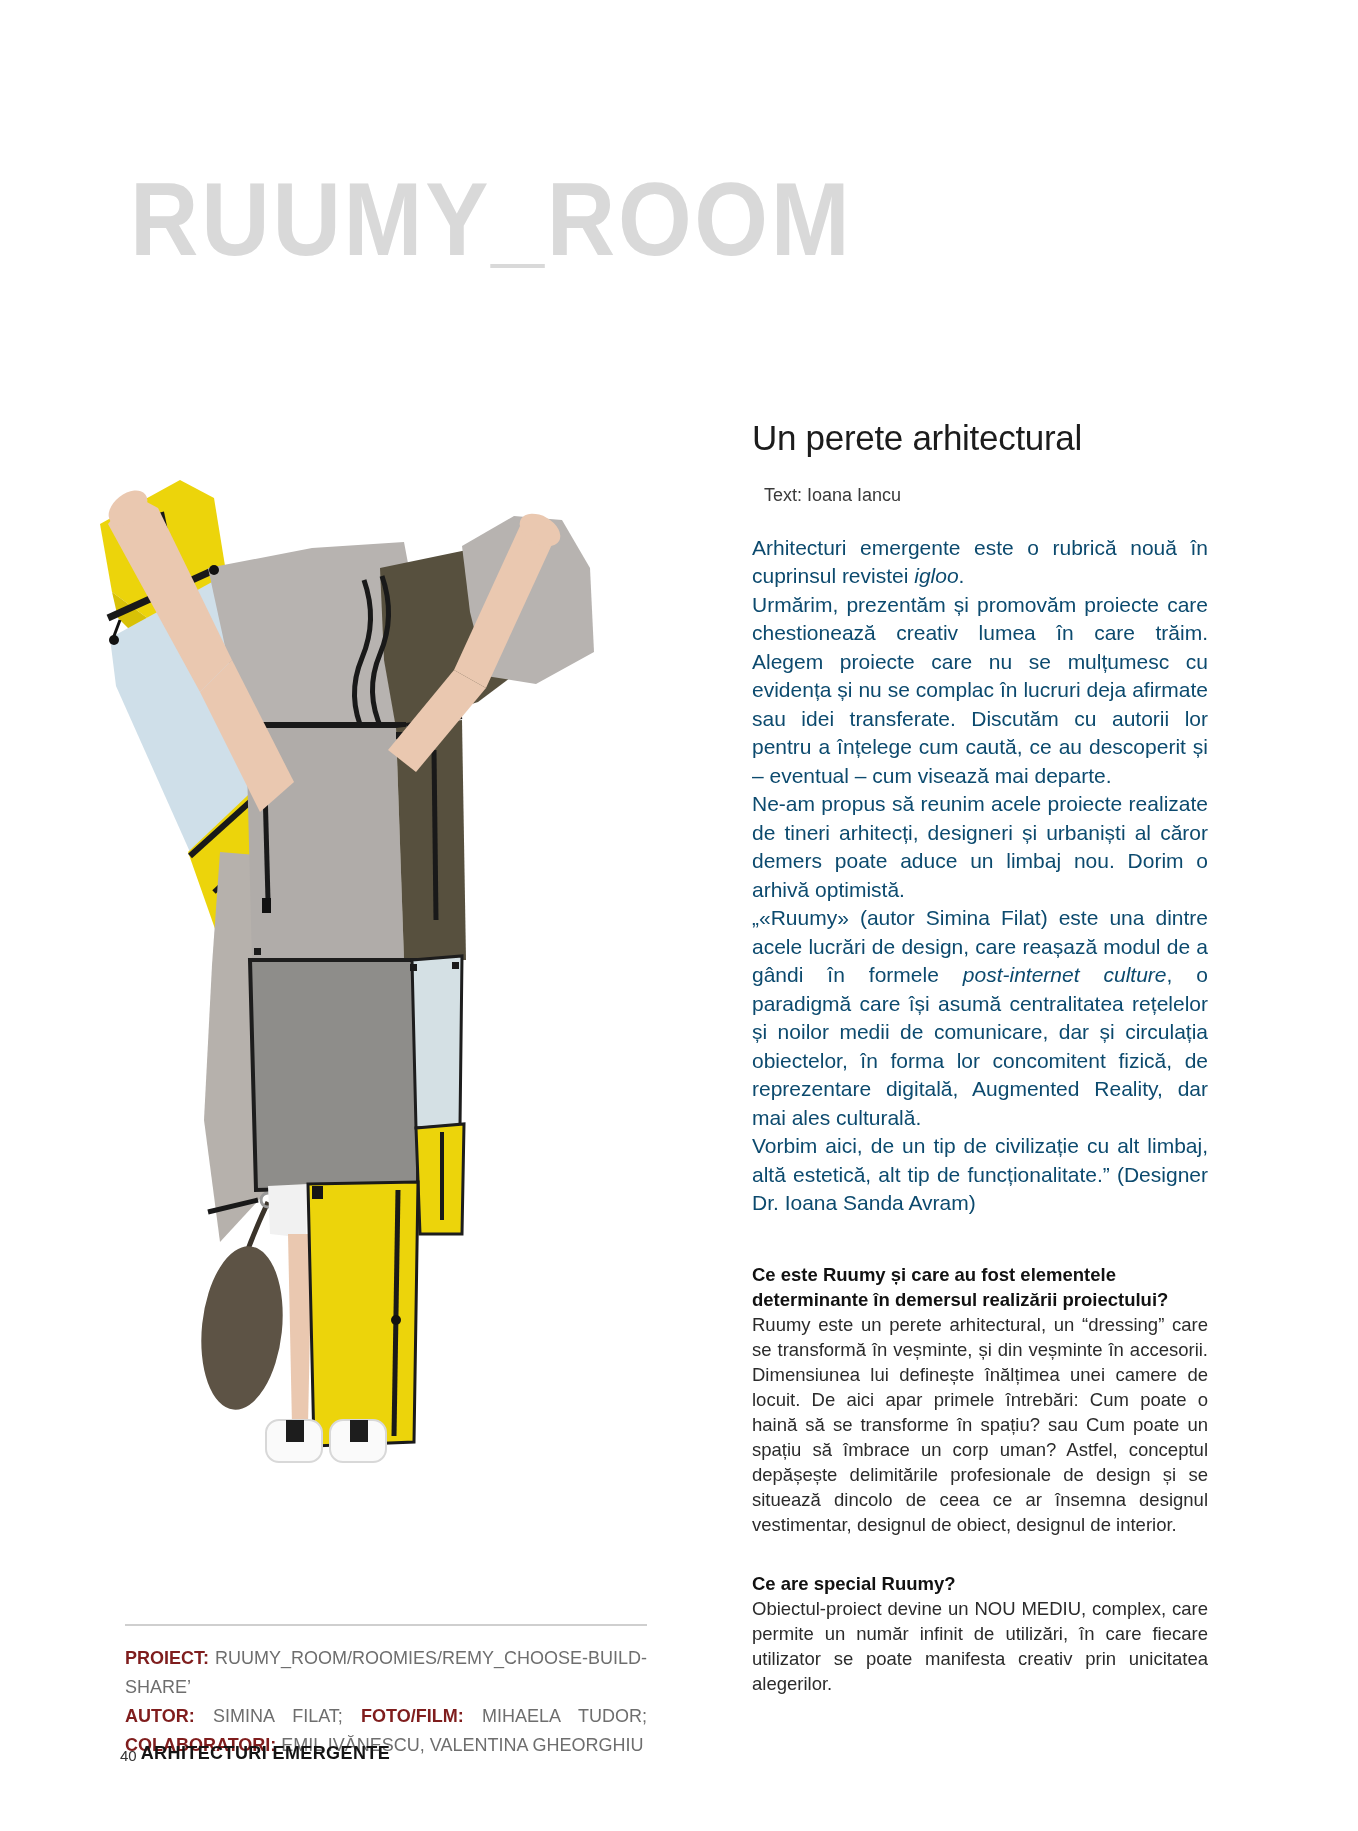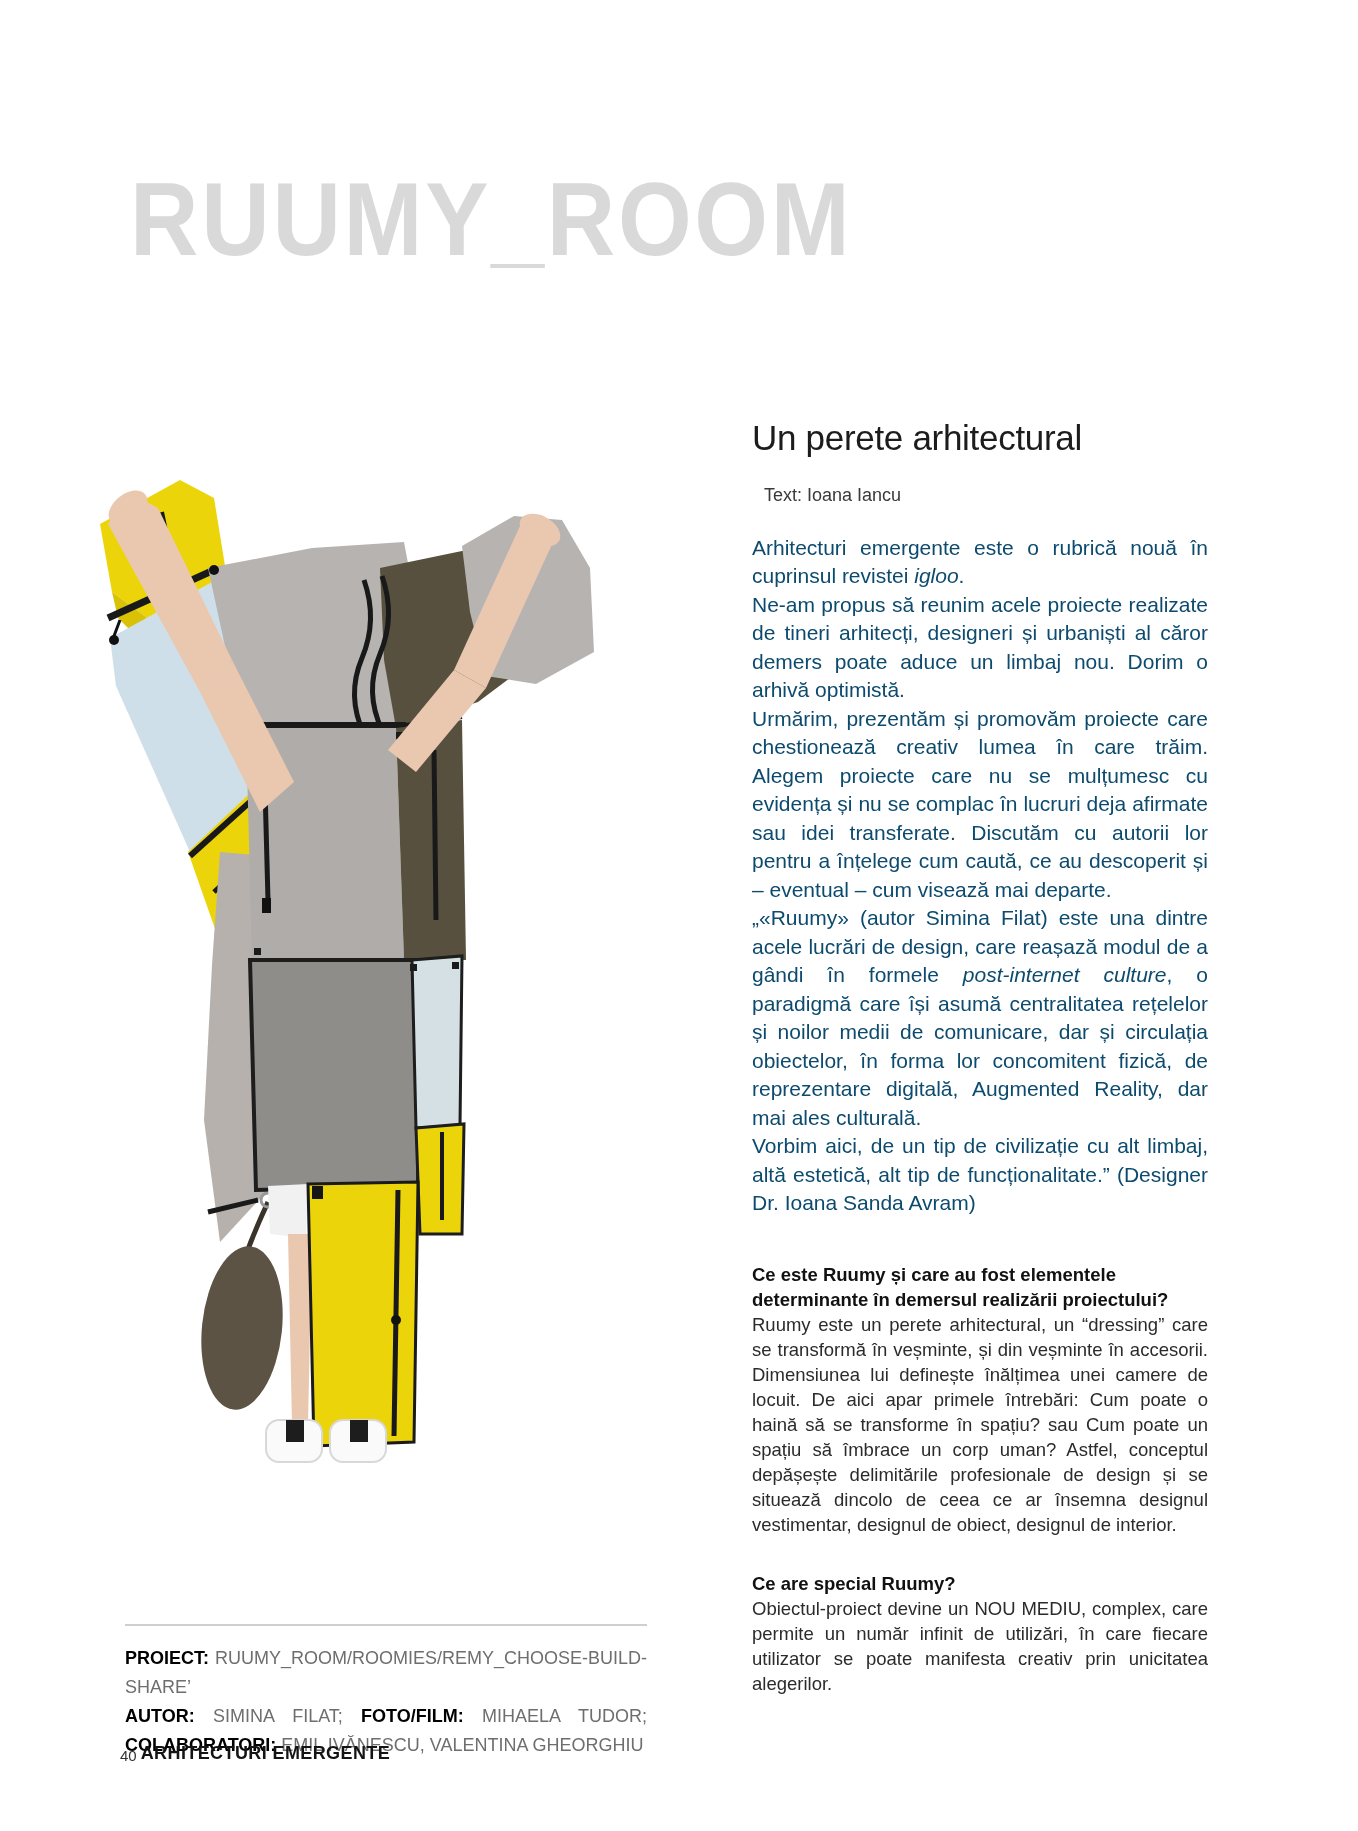--- a/index.html
+++ b/index.html
@@ -45,21 +45,21 @@
   .qa .q2{margin-top:34px;}
   .credits-block{
     position:absolute;left:125px;top:1624px;width:522px;
     font-size:18px;line-height:29px;color:#6e6e6e;
   }
   .credits-rule{
     border:none;border-top:2px solid #cfcfcf;margin:0 0 18px 0;
   }
   .credit-line{white-space:normal;}
   .credit-line.spread{text-align:justify;text-align-last:justify;}
-  .credit-line b{color:#000000;}
+  .credit-line b{color:#7f1d1d;}
   .page-footer{
     position:absolute;left:120px;top:1727px;
     font-size:16px;color:#222;display:flex;align-items:flex-end;gap:4px;
   }
   .page-footer .pageno{font-size:15px;font-weight:400;color:#333;}
   .page-footer .section{font-weight:bold;letter-spacing:0.4px;color:#141414;font-size:18px;margin-top:16px;}
   svg .zip{stroke:#191919;fill:none;}
 </style>
 </head>
 <body>
@@ -145,22 +145,22 @@
   </svg>
 </div>
 
 <div class="right-col">
   <h1 class="article-title"><span>Un perete arhitectural</span><br></h1>
 
   <div class="credit">Text: Ioana Iancu</div>
 
   <div class="body-text">
     <p><span>Arhitecturi emergente este o rubrică nouă în cuprinsul revistei </span><i>igloo</i><span>.</span></p>
+    <p>Urmărim, prezentăm și promovăm proiecte care chestionează creativ lumea în care trăim. Alegem proiecte care nu se mulțumesc cu evidența și nu se complac în lucruri deja afirmate sau idei transferate. Discutăm cu autorii lor pentru a înțelege cum caută, ce au descoperit și – eventual – cum visează mai departe.</p>
     <p>Ne-am propus să reunim acele proiecte realizate de tineri arhitecți, designeri și urbaniști al căror demers poate aduce un limbaj nou. Dorim o arhivă optimistă.</p>
-    <p>Urmărim, prezentăm și promovăm proiecte care chestionează creativ lumea în care trăim. Alegem proiecte care nu se mulțumesc cu evidența și nu se complac în lucruri deja afirmate sau idei transferate. Discutăm cu autorii lor pentru a înțelege cum caută, ce au descoperit și – eventual – cum visează mai departe.</p>
     <p><span>„«Ruumy» (autor Simina Filat) este una dintre acele lucrări de design, care reașază modul de a gândi în formele </span><i>post-internet culture</i><span>, o paradigmă care își asumă centralitatea rețelelor și noilor medii de comunicare, dar și circulația obiectelor, în forma lor concomitent fizică, de reprezentare digitală, Augmented Reality, dar mai ales culturală.</span></p>
     <p>Vorbim aici, de un tip de civilizație cu alt limbaj, altă estetică, alt tip de funcționalitate.” (Designer Dr. Ioana Sanda Avram)</p>
   </div>
 
   <div class="qa">
     <p class="question">Ce este Ruumy și care au fost elementele determinante în demersul realizării proiectului?</p>
     <p class="answer">Ruumy este un perete arhitectural, un “dressing” care se transformă în veșminte, și din veșminte în accesorii. Dimensiunea lui definește înălțimea unei camere de locuit. De aici apar primele întrebări: Cum poate o haină să se transforme în spațiu? sau Cum poate un spațiu să îmbrace un corp uman? Astfel, conceptul depășește delimitările profesionale de design și se situează dincolo de ceea ce ar însemna designul vestimentar, designul de obiect, designul de interior.</p>
     <p class="question q2">Ce are special Ruumy?</p>
     <p class="answer">Obiectul-proiect devine un NOU MEDIU, complex, care permite un număr infinit de utilizări, în care fiecare utilizator se poate manifesta creativ prin unicitatea alegerilor.</p>
   </div>

